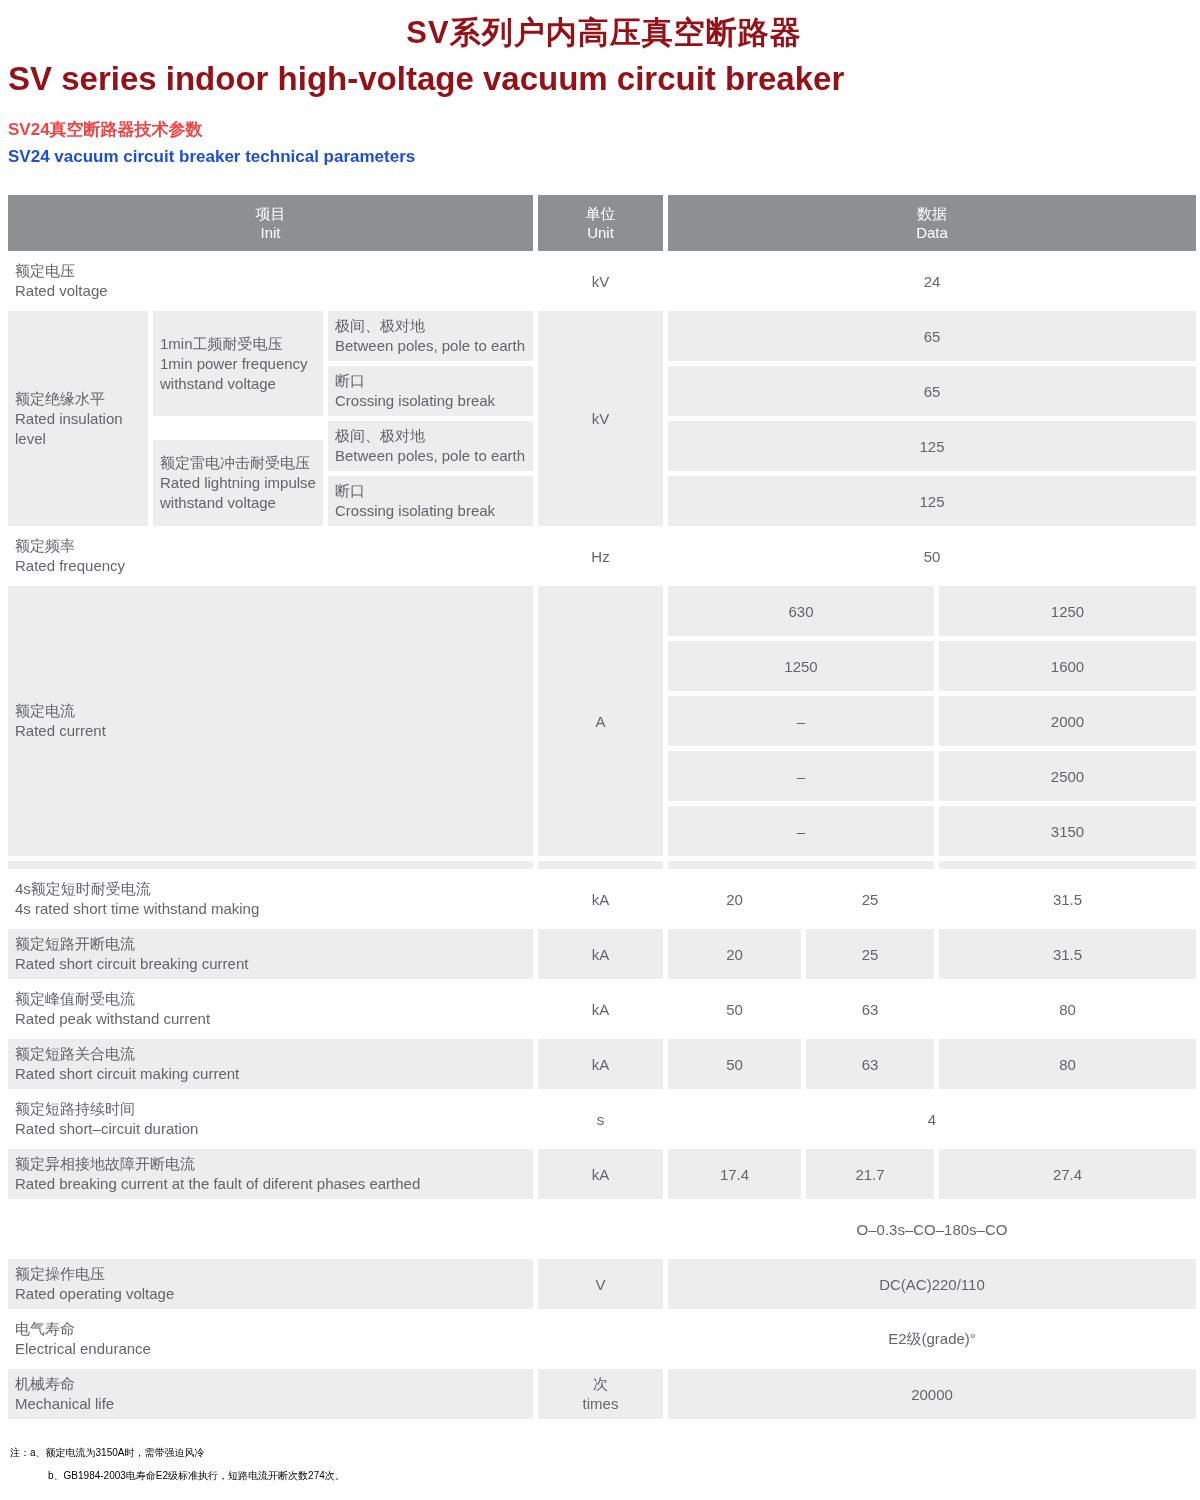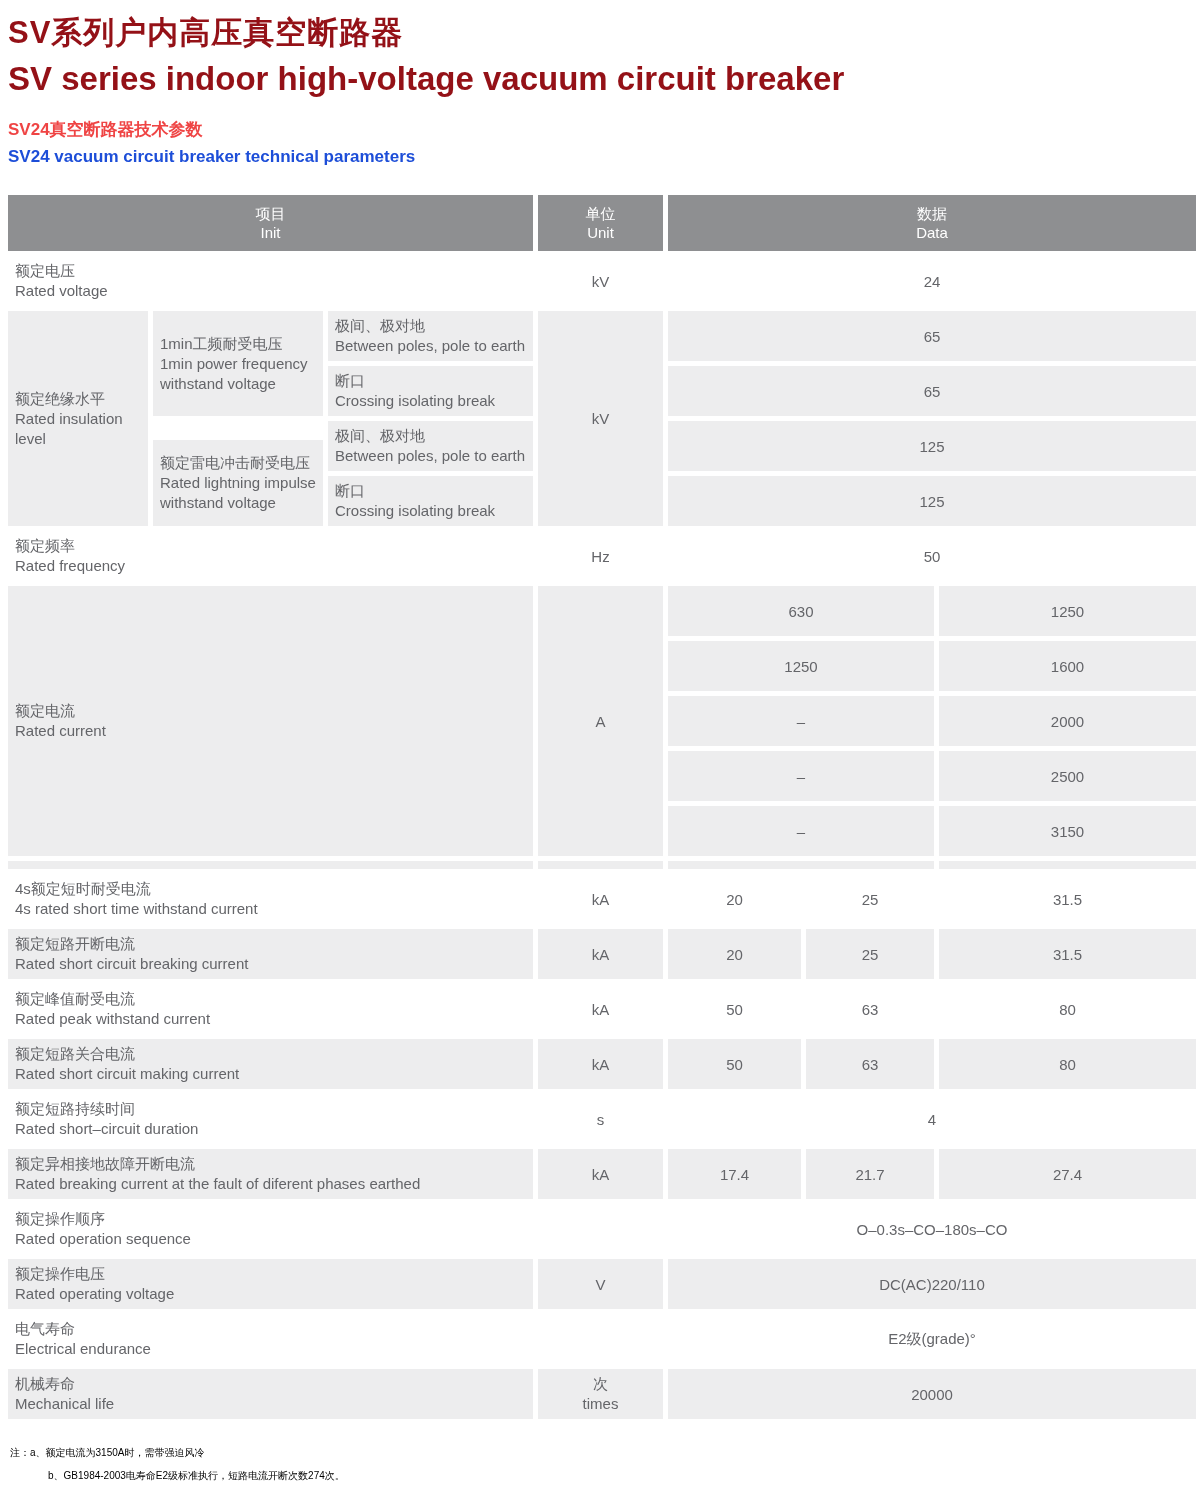--- a/index.html
+++ b/index.html
@@ -1,19 +1,19 @@
 <!DOCTYPE html>
 <html><head>
 <meta charset="utf-8">
 <style>
   html,body{margin:0;padding:0;background:#ffffff;}
   body{width:1200px;height:1500px;font-family:"Liberation Sans","DejaVu Sans",sans-serif;color:#646569;}
   .page{position:relative;width:1200px;height:1500px;overflow:hidden;}
   .titles{padding:12px 0 0 8px;}
-  .title-zh{margin:0;font-size:31px;line-height:42px;font-weight:bold;color:#941117;letter-spacing:1px;}
+  .title-zh{margin:0;font-size:31px;line-height:42px;font-weight:bold;color:#941117;letter-spacing:1px;text-align:center;}
   .title-en{margin:2px 0 0 0;font-size:33px;line-height:46px;font-weight:bold;color:#941117;}
   .sub-zh{margin:16px 0 0 0;font-size:17px;line-height:24px;font-weight:bold;color:#ef4444;}
   .sub-en{margin:3px 0 0 0;font-size:17px;line-height:24px;font-weight:bold;color:#1d4ed8;}
 
   .tbl{
     display:grid;
     margin:26px 0 0 8px;
     width:1188px;
     grid-template-columns:140px 170px 205px 125px 133px 128px 257px;
     grid-template-rows:56px repeat(11,50px) 8px repeat(10,50px);
@@ -121,21 +121,21 @@
     <div class="c center g" style="grid-area:12/5/13/7;">–</div>
     <div class="c center g" style="grid-area:12/7/13/8;">3150</div>
 
     <div class="g" style="grid-area:13/1/14/4;"></div>
     <div class="g" style="grid-area:13/4/14/5;"></div>
     <div class="g" style="grid-area:13/5/14/7;"></div>
     <div class="g" style="grid-area:13/7/14/8;"></div>
 
     <div class="c left" style="grid-area:14/1/15/4;text-align:center;">
       <span class="ln">4s额定短时耐受电流</span>
-      <span class="ln">4s rated short time withstand current</span>
+      <span class="ln">4s rated short time withstand making</span>
     </div>
     <div class="c center" style="grid-area:14/4/15/5;">kA</div>
     <div class="c center" style="grid-area:14/5/15/6;">20</div>
     <div class="c center" style="grid-area:14/6/15/7;">25</div>
     <div class="c center" style="grid-area:14/7/15/8;">31.5</div>
 
     <div class="c left g" style="grid-area:15/1/16/4;">
       <span class="ln">额定短路开断电流</span>
       <span class="ln">Rated short circuit breaking current</span>
     </div>
@@ -171,24 +171,20 @@
 
     <div class="c left g" style="grid-area:19/1/20/4;">
       <span class="ln">额定异相接地故障开断电流</span>
       <span class="ln">Rated breaking current at the fault of diferent phases earthed</span>
     </div>
     <div class="c center g" style="grid-area:19/4/20/5;">kA</div>
     <div class="c center g" style="grid-area:19/5/20/6;">17.4</div>
     <div class="c center g" style="grid-area:19/6/20/7;">21.7</div>
     <div class="c center g" style="grid-area:19/7/20/8;">27.4</div>
 
-    <div class="c left" style="grid-area:20/1/21/4;">
-      <span class="ln">额定操作顺序</span>
-      <span class="ln">Rated operation sequence</span>
-    </div>
     <div class="c center" style="grid-area:20/4/21/5;"></div>
     <div class="c center" style="grid-area:20/5/21/8;">O–0.3s–CO–180s–CO</div>
 
     <div class="c left g" style="grid-area:21/1/22/4;">
       <span class="ln">额定操作电压</span>
       <span class="ln">Rated operating voltage</span>
     </div>
     <div class="c center g" style="grid-area:21/4/22/5;">V</div>
     <div class="c center g" style="grid-area:21/5/22/8;">DC(AC)220/110</div>
 

